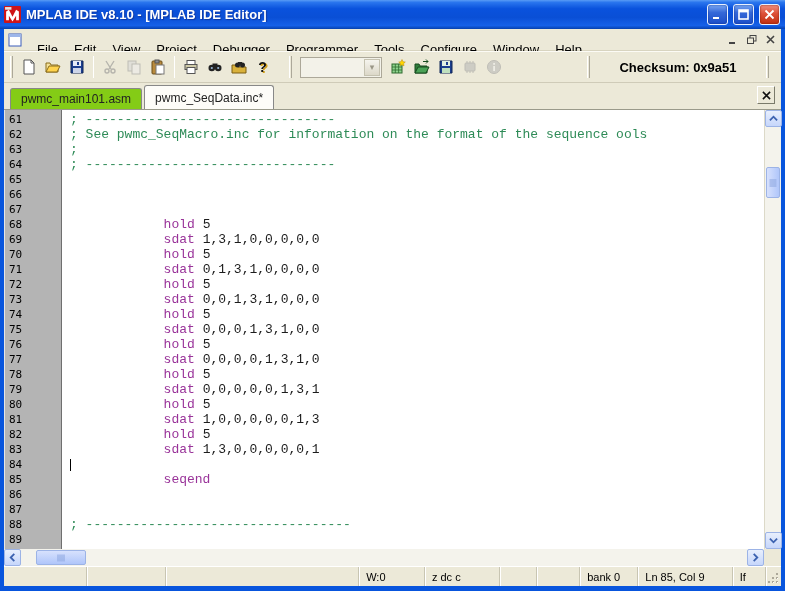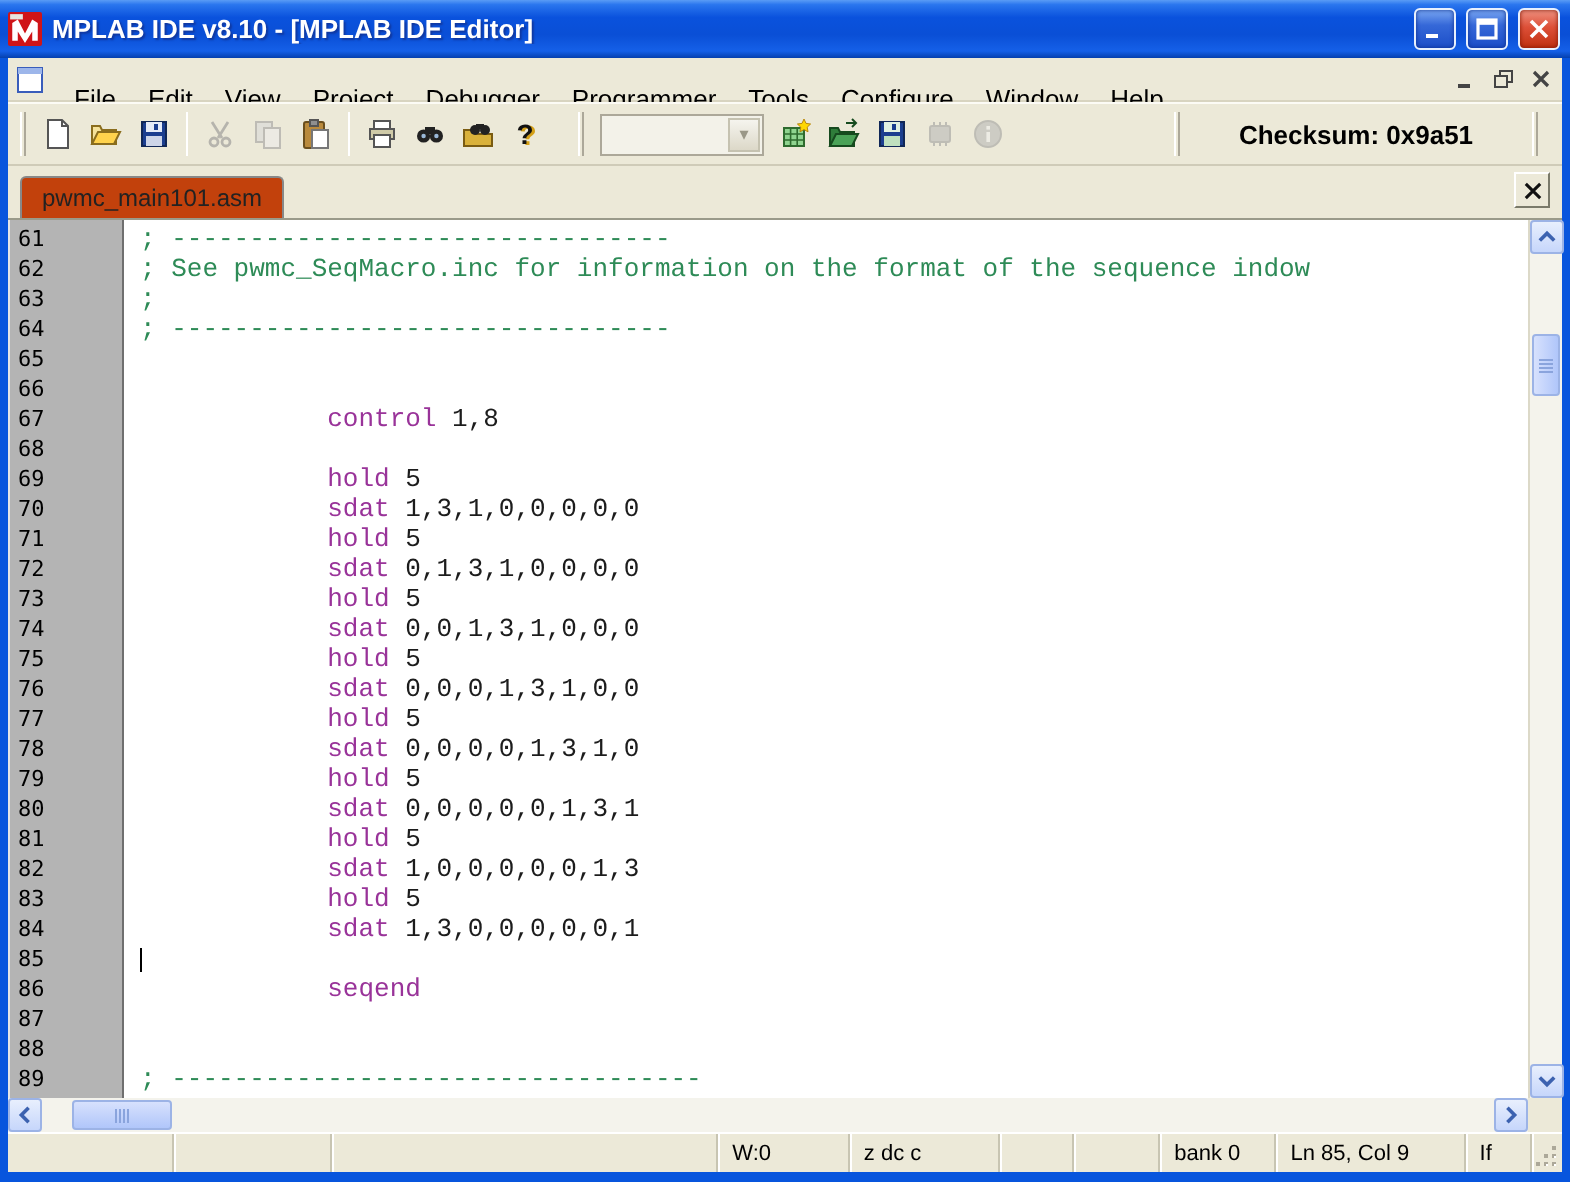--- a/index.html
+++ b/index.html
@@ -42,21 +42,21 @@
   .combobox .cb-text{flex:1;font-size:11px;color:#9a9787;padding-left:4px;}
   .combobox .cb-arrow{width:16px;height:17px;margin-right:1px;background:linear-gradient(180deg,#f5f4ee,#dcd8c8);
     border:1px solid #c5c2b0;color:#9a9787;font-size:9px;display:flex;align-items:center;justify-content:center;}
   .checksum-panel{width:168px;height:26px;display:flex;align-items:center;justify-content:center;
     font-weight:bold;font-size:13px;color:#000;}
   .toolbar .flex-space{flex:1;}
 
   
   .tabbar{height:26px;display:flex;align-items:flex-end;background:#ece9d8;padding:0 6px;position:relative;}
   .tab{font-size:12px;padding:3px 10px 4px;border:1px solid #888;border-bottom:none;
-    border-radius:3px 3px 0 0;margin-right:2px;background:#c2410c;color:#222;height:21px;}
+    border-radius:3px 3px 0 0;margin-right:2px;background:#84cc16;color:#222;height:21px;}
   .tab.active{background:#fdfcf8;height:24px;padding-top:5px;position:relative;z-index:2;}
   .tab-close{position:absolute;right:6px;top:3px;width:18px;height:18px;background:#ece9d8;
     border:1px solid;border-color:#fff #7a7a6a #7a7a6a #fff;display:flex;align-items:center;justify-content:center;
     font-size:11px;font-weight:bold;color:#111;}
 
   
   .editor-wrap{flex:1;display:flex;min-height:0;border-top:1px solid #9a9a8a;}
   .editor{flex:1;display:flex;background:#fff;overflow:hidden;}
   .gutter{width:58px;background:#b4b4b4;border-right:1px solid #6f6f6f;border-left:1px solid #e6e6e6;
     padding:2px 0 0 4px;font-family:"DejaVu Sans Mono",monospace;font-size:11px;color:#000;}
@@ -327,20 +327,21 @@
         </span>
       <span class="flex-space"></span>
       <span class="tgrip"></span>
       <span class="checksum-panel">Checksum: 0x9a51</span>
       <span class="tgrip" style="margin-right:10px;"></span>
     </div>
 
     <div class="tabbar">
       <span id="tab-list" style="display:flex;align-items:flex-end;">
           <span class="tab">pwmc_main101.asm</span>
+          <span class="tab active">pwmc_SeqData.inc*</span>
         </span>
       <span class="tab-close">
         <svg viewBox="0 0 10 10" width="9" height="9">
             <path d="M1 1l8 8M9 1L1 9" stroke="#111" stroke-width="1.7"></path>
           </svg>
       </span>
     </div>
 
     <div class="editor-wrap">
       <div class="editor">
@@ -370,26 +371,25 @@
             <div class="gnum">83</div>
             <div class="gnum">84</div>
             <div class="gnum">85</div>
             <div class="gnum">86</div>
             <div class="gnum">87</div>
             <div class="gnum">88</div>
             <div class="gnum">89</div>
           </div>
         <div class="code-area" id="code-area">
             <div class="crow"><span class="cmt">; --------------------------------</span></div>
-            <div class="crow"><span class="cmt">; See pwmc_SeqMacro.inc for information on the format of the sequence indow</span></div>
+            <div class="crow"><span class="cmt">; See pwmc_SeqMacro.inc for information on the format of the sequence ools</span></div>
             <div class="crow"><span class="cmt">;</span></div>
             <div class="crow"><span class="cmt">; --------------------------------</span></div>
             <div class="crow"></div>
             <div class="crow"></div>
-            <div class="crow"><span class="kw">            control</span><span class="op"> 1,8</span></div>
             <div class="crow"></div>
             <div class="crow"><span class="kw">            hold</span><span class="op"> 5</span></div>
             <div class="crow"><span class="kw">            sdat</span><span class="op"> 1,3,1,0,0,0,0,0</span></div>
             <div class="crow"><span class="kw">            hold</span><span class="op"> 5</span></div>
             <div class="crow"><span class="kw">            sdat</span><span class="op"> 0,1,3,1,0,0,0,0</span></div>
             <div class="crow"><span class="kw">            hold</span><span class="op"> 5</span></div>
             <div class="crow"><span class="kw">            sdat</span><span class="op"> 0,0,1,3,1,0,0,0</span></div>
             <div class="crow"><span class="kw">            hold</span><span class="op"> 5</span></div>
             <div class="crow"><span class="kw">            sdat</span><span class="op"> 0,0,0,1,3,1,0,0</span></div>
             <div class="crow"><span class="kw">            hold</span><span class="op"> 5</span></div>

